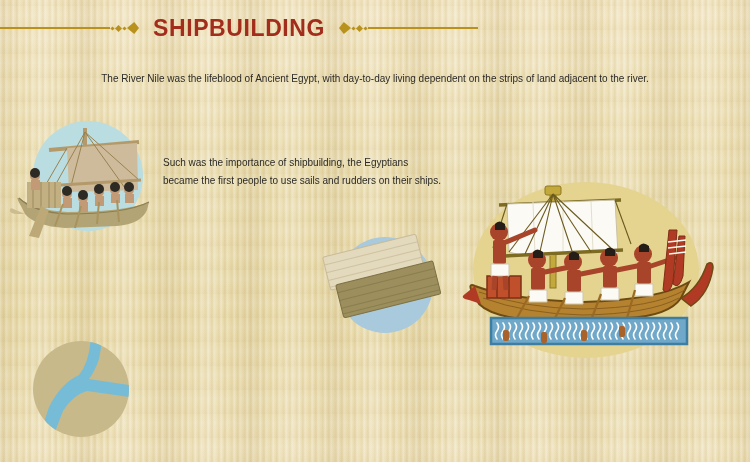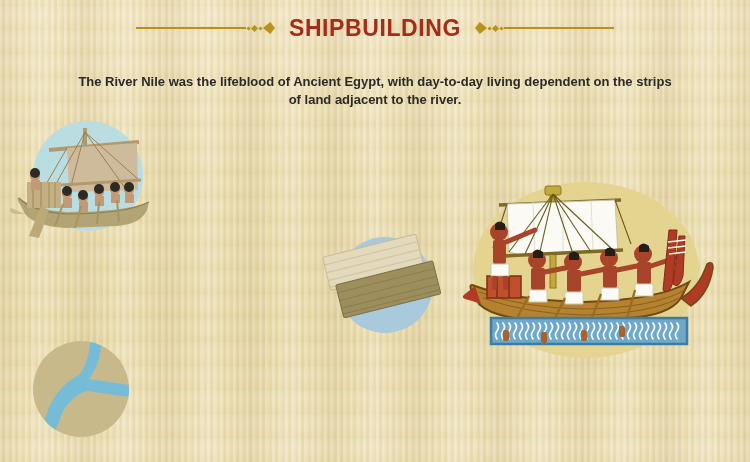--- a/index.html
+++ b/index.html
@@ -29,39 +29,39 @@
       repeating-linear-gradient(0deg,
         rgba(160,134,78,0.05) 0px,
         rgba(160,134,78,0.00) 7px,
         rgba(255,255,255,0.10) 15px,
         rgba(160,134,78,0.00) 24px),
       linear-gradient(180deg,#f0e2ba 0%,#eadcac 38%,#e8d9a6 70%,#eddfb4 100%);
   }
 
   
   .header{position:absolute;left:0;top:8px;width:750px;height:40px;
-          display:flex;align-items:center;justify-content:center;}
+          display:flex;align-items:center;}
   .title{
     color:#a32d1c;font-size:23px;font-weight:bold;letter-spacing:0.6px;
     margin:0 14px;white-space:nowrap;
     font-family:"Liberation Sans", sans-serif;
   }
   .divider{display:flex;align-items:center;height:20px;}
   .divider .bar{height:2px;background:#b8921c;width:110px;}
   .divider .dots{display:flex;align-items:center;gap:2px;margin:0 1px;}
   .divider .dots i{display:block;width:3px;height:3px;background:#b8921c;
                    transform:rotate(45deg);}
   .divider .dots i.mid{width:5px;height:5px;}
   .diamond{width:12px;height:12px;background:#b8921c;
            clip-path:polygon(50% 0,100% 40%,50% 100%,0 40%);}
   .divider.left .diamond{transform:rotate(90deg);}
   .divider.right .diamond{transform:rotate(-90deg);}
 
   
-  .para{position:absolute;color:#2b2a26;font-size:13px;line-height:17.5px;font-weight:bold;}
+  .para{position:absolute;color:#2b2a26;font-size:10px;line-height:17.5px;}
   .intro{left:75px;top:60px;width:600px;text-align:center;}
   .p-sail{left:163px;top:144px;width:280px;}
   .p-wood{left:33px;top:253px;width:300px;}
   .p-canal{left:163px;top:358px;width:300px;}
 
   
   .circ{position:absolute;border-radius:50%;}
   .circ-boat{left:33px;top:121px;width:110px;height:110px;background:#b9dde1;}
   .circ-planks{left:337px;top:237px;width:96px;height:96px;background:#a9c9dc;}
   .circ-canal{left:33px;top:341px;width:96px;height:96px;background:#c8b98a;
@@ -97,20 +97,21 @@
         <i></i>
         <i class="mid"></i>
         <i></i>
       </div>
       <div class="bar"></div>
     </div>
 
   </div>
 
   <p class="para intro">The River Nile was the lifeblood of Ancient Egypt, with day-to-day living dependent on the strips of land adjacent to the river.</p>
+  <p class="para p-sail">Such was the importance of shipbuilding, the Egyptians became the first people to use sails and rudders on their ships.</p>
 
   <div class="circ circ-boat"></div>
   <div class="art" style="left:5px;top:120px;width:150px;height:120px;">
     <svg width="150" height="120" viewBox="0 0 150 120">
 
       <rect x="78" y="8" width="4" height="78" fill="#b49a6a"></rect>
 
       <path d="M44 30 L134 22" stroke="#b49a6a" stroke-width="4" fill="none"></path>
 
       <path d="M62 28 L132 23 L133 70 L64 72 Z" fill="#cdbb9b"></path>

